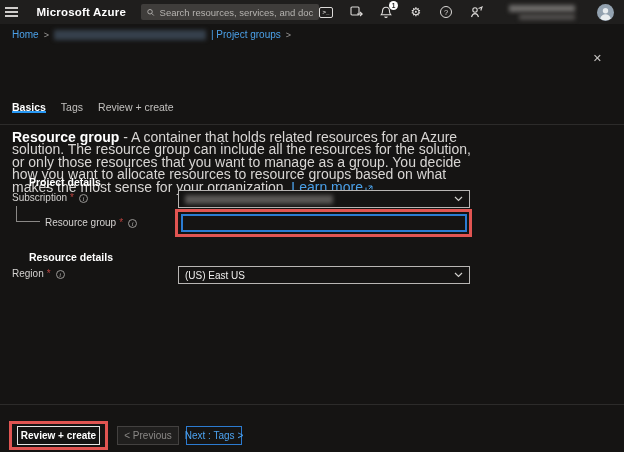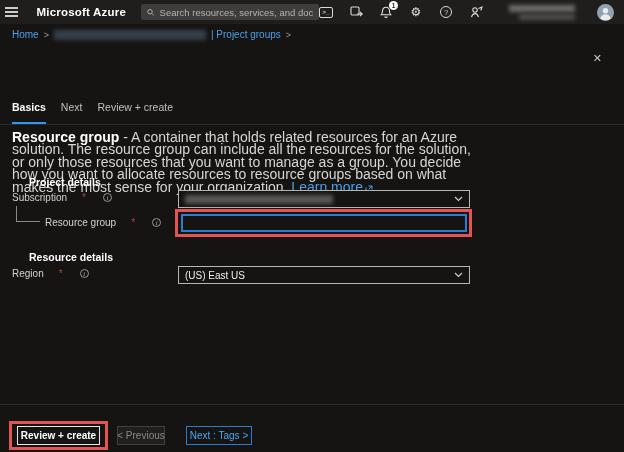--- a/index.html
+++ b/index.html
@@ -42,35 +42,35 @@
   .bc-redact { width:152px; height:10px; background:#36404c; }
 
   
   .title-row { position:absolute; top:50px; left:12px; display:flex; align-items:flex-end; gap:16px; }
   .page-title { color:#ffffff; font-size:15.5px; font-weight:bold; letter-spacing:.1px; }
   .more-dots { color:#c8c6c4; font-size:11px; font-weight:bold; letter-spacing:1px; padding-bottom:2px; cursor:pointer; }
   .close-x { position:absolute; top:52px; right:22px; color:#c8c6c4; font-size:11px; cursor:pointer; }
 
   
   .tabs { position:absolute; top:101px; left:12px; display:flex; gap:15px; font-size:10.5px; }
-  .tab { color:#c2c0be; padding-bottom:11px; cursor:pointer; position:relative; }
+  .tab { color:#c2c0be; padding-bottom:0; cursor:pointer; position:relative; }
   .tab.active { color:#ffffff; font-weight:bold; }
   .tab.active::after { content:""; position:absolute; left:0; right:0; bottom:0; height:2px; background:#2899f5; }
   .tabs-divider { position:absolute; top:124px; left:0; width:624px; height:1px; background:#2c2b2a; }
 
   
   .description { position:absolute; top:131px; left:12px; width:461px; font-size:14px;
                  line-height:12.4px; color:#d8d6d4; }
   .description b { color:#ffffff; }
   .learnmore { color:#4ba0e8; text-decoration:none; cursor:pointer; white-space:nowrap; }
   .extlink { display:inline-block; vertical-align:-1px; margin-left:2px; }
 
   
   .sect-heading { position:absolute; left:29px; color:#ffffff; font-size:10.5px; font-weight:bold; }
-  .field-label { position:absolute; color:#d4d2d0; font-size:10px; display:flex; align-items:center; gap:15px; }
+  .field-label { position:absolute; color:#d4d2d0; font-size:10px; display:flex; align-items:flex-end; gap:3px; }
   .req { color:#b8423e; font-size:10px; }
   .info-i { width:9px; height:9px; border:1px solid #9a9896; border-radius:50%; color:#b8b6b4;
             font-size:6.5px; font-style:italic; font-family:"Liberation Serif", serif;
             display:inline-flex; align-items:center; justify-content:center; margin-left:2px; cursor:pointer; }
   .dropdown { position:absolute; left:178px; width:292px; height:17px; border:1px solid #b8b6b4;
               background:#151413; display:flex; align-items:center; padding:8px 6px; cursor:pointer; }
   .dropdown .val { color:#f0efee; font-size:10px; }
   .dd-chevron { margin-left:auto; }
   .sub-redact { width:148px; height:9px; background:#595755; }
   .connector { position:absolute; left:16px; top:206px; width:24px; height:16px;
@@ -81,22 +81,22 @@
               border:2px solid #2b7cd3; background:#151413; color:#f0efee; font-size:10px;
               padding:0 5px; outline:none; font-family:"Liberation Sans", sans-serif; }
 
   
   .footer-divider { position:absolute; top:404px; left:0; width:624px; height:1px; background:#2c2b2a; }
   .anno-review { left:9px; top:421px; width:99px; height:29px; }
   .btn { position:absolute; top:426px; height:19px; font-size:10px; display:flex; align-items:center;
          justify-content:center; cursor:pointer; background:transparent; white-space:nowrap;
          font-family:"Liberation Sans", sans-serif; }
   .btn-review { left:17px; width:83px; border:1px solid #e8e6e4; color:#ffffff; font-weight:bold; }
-  .btn-prev { left:117px; width:48px; border:1px solid #434140; color:#8a8886; background:#201f1e; }
-  .btn-next { left:186px; width:66px; border:1px solid #2c7bd0; color:#4da3f0; }
+  .btn-prev { left:117px; width:62px; border:1px solid #434140; color:#8a8886; background:#201f1e; }
+  .btn-next { left:186px; width:56px; border:1px solid #2c7bd0; color:#4da3f0; }
 </style>
 </head>
 <body>
 
 <div class="screen">
 
   <header class="topbar">
     <div class="hamburger">
         <span></span>
         <span></span>
@@ -157,21 +157,21 @@
     <span class="bc-sep">&gt;</span>
     <span class="bc-redact redact"></span>
     <a class="bc-link">| Project groups</a>
     <span class="bc-sep">&gt;</span>
   </nav>
 
   <span class="close-x">✕</span>
 
   <div class="tabs">
     <span class="tab active">Basics</span>
-    <span class="tab">Next</span>
+    <span class="tab">Tags</span>
     <span class="tab">Review + create</span>
   </div>
   <div class="tabs-divider"></div>
 
   <p class="description"><b>Resource group</b>
     <span>- A container that holds related resources for an Azure solution. The resource group can include all the resources for the solution, or only those resources that you want to manage as a group. You decide how you want to allocate resources to resource groups based on what makes the most sense for your organization.</span>
     <a class="learnmore">Learn more</a><svg class="extlink" width="8" height="8" viewBox="0 0 8 8">
         <path d="M1 2.5v4.5h4.5" fill="none" stroke="#4ba0e8" stroke-width="1"></path>
         <path d="M3.5 1H7v3.5M7 1 3.8 4.2" fill="none" stroke="#4ba0e8" stroke-width="1"></path>
       </svg>

